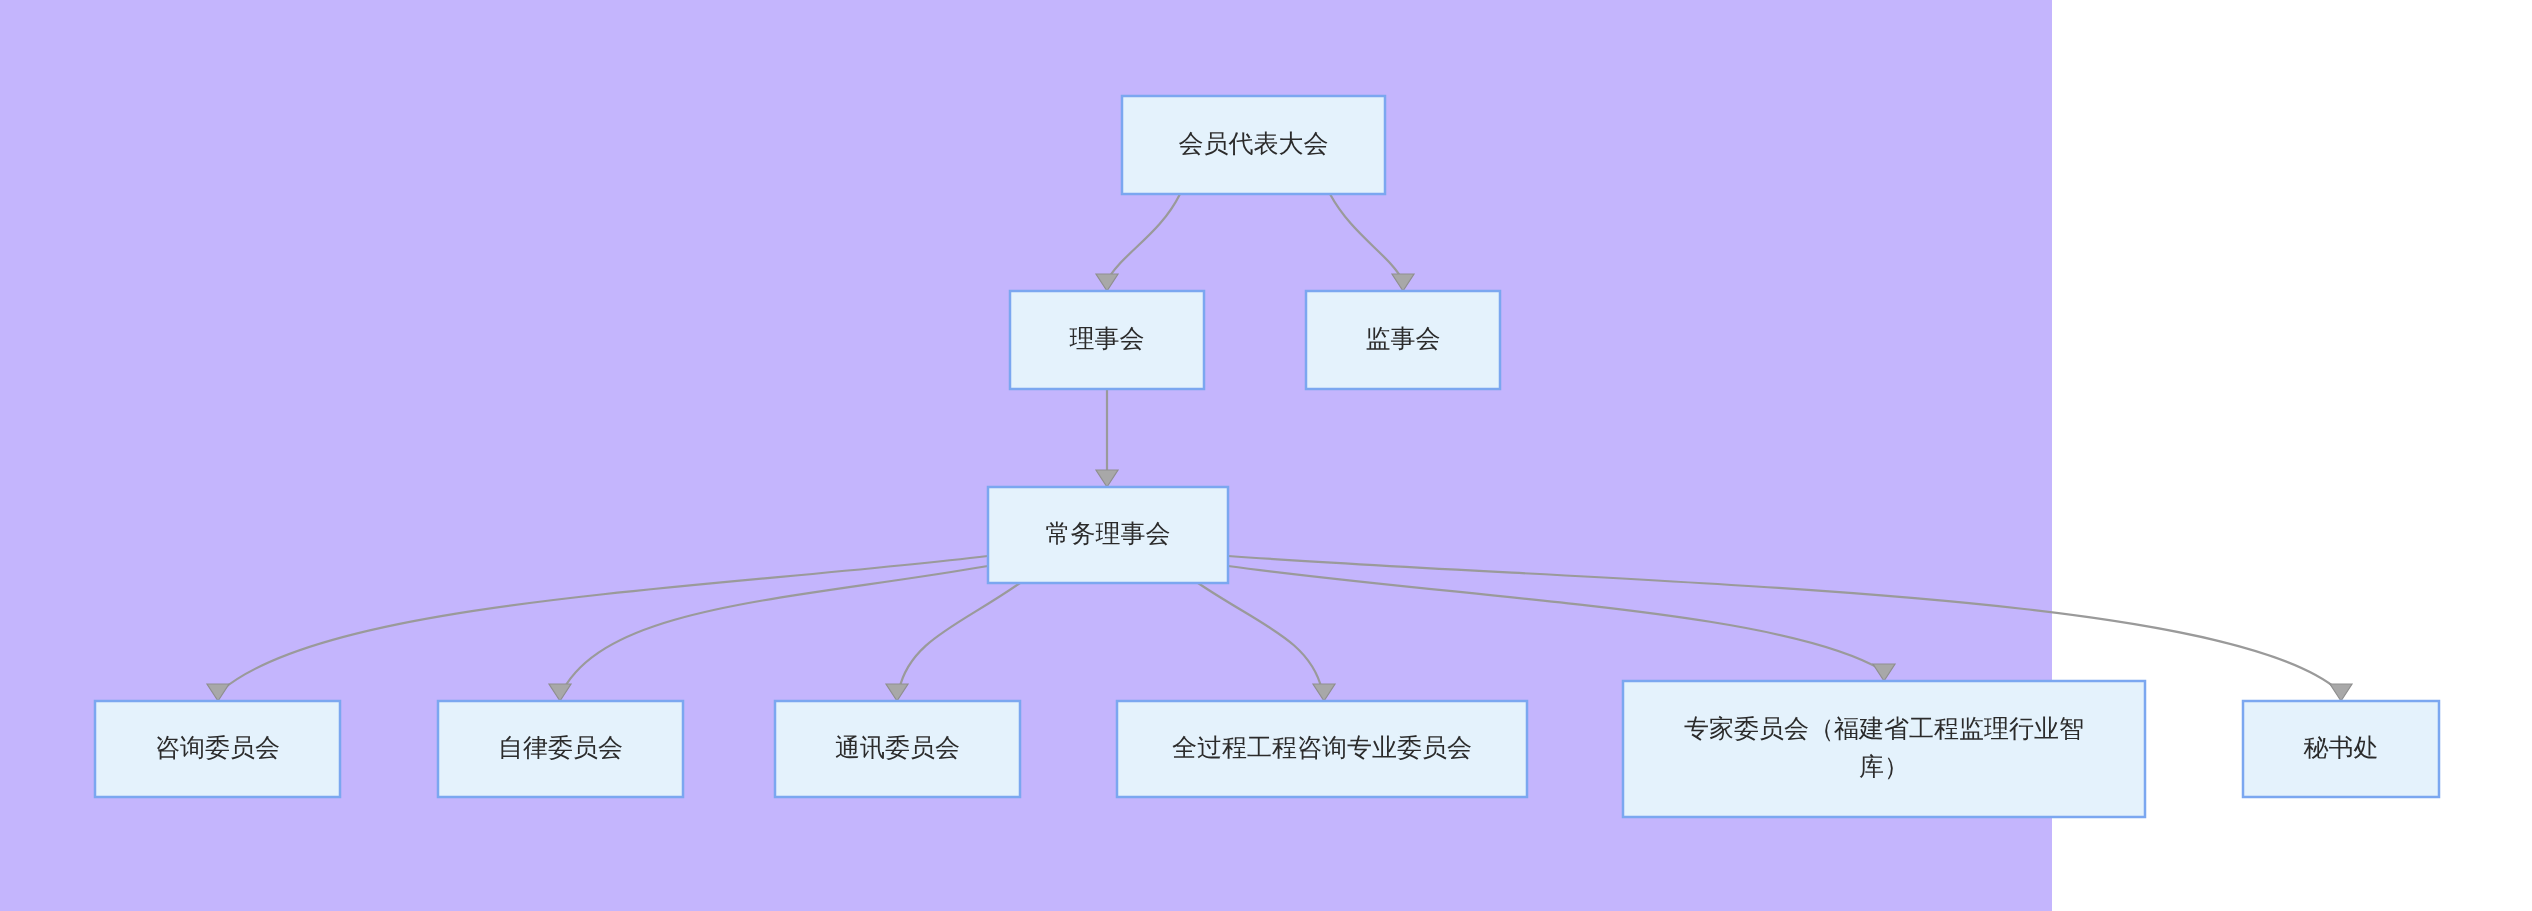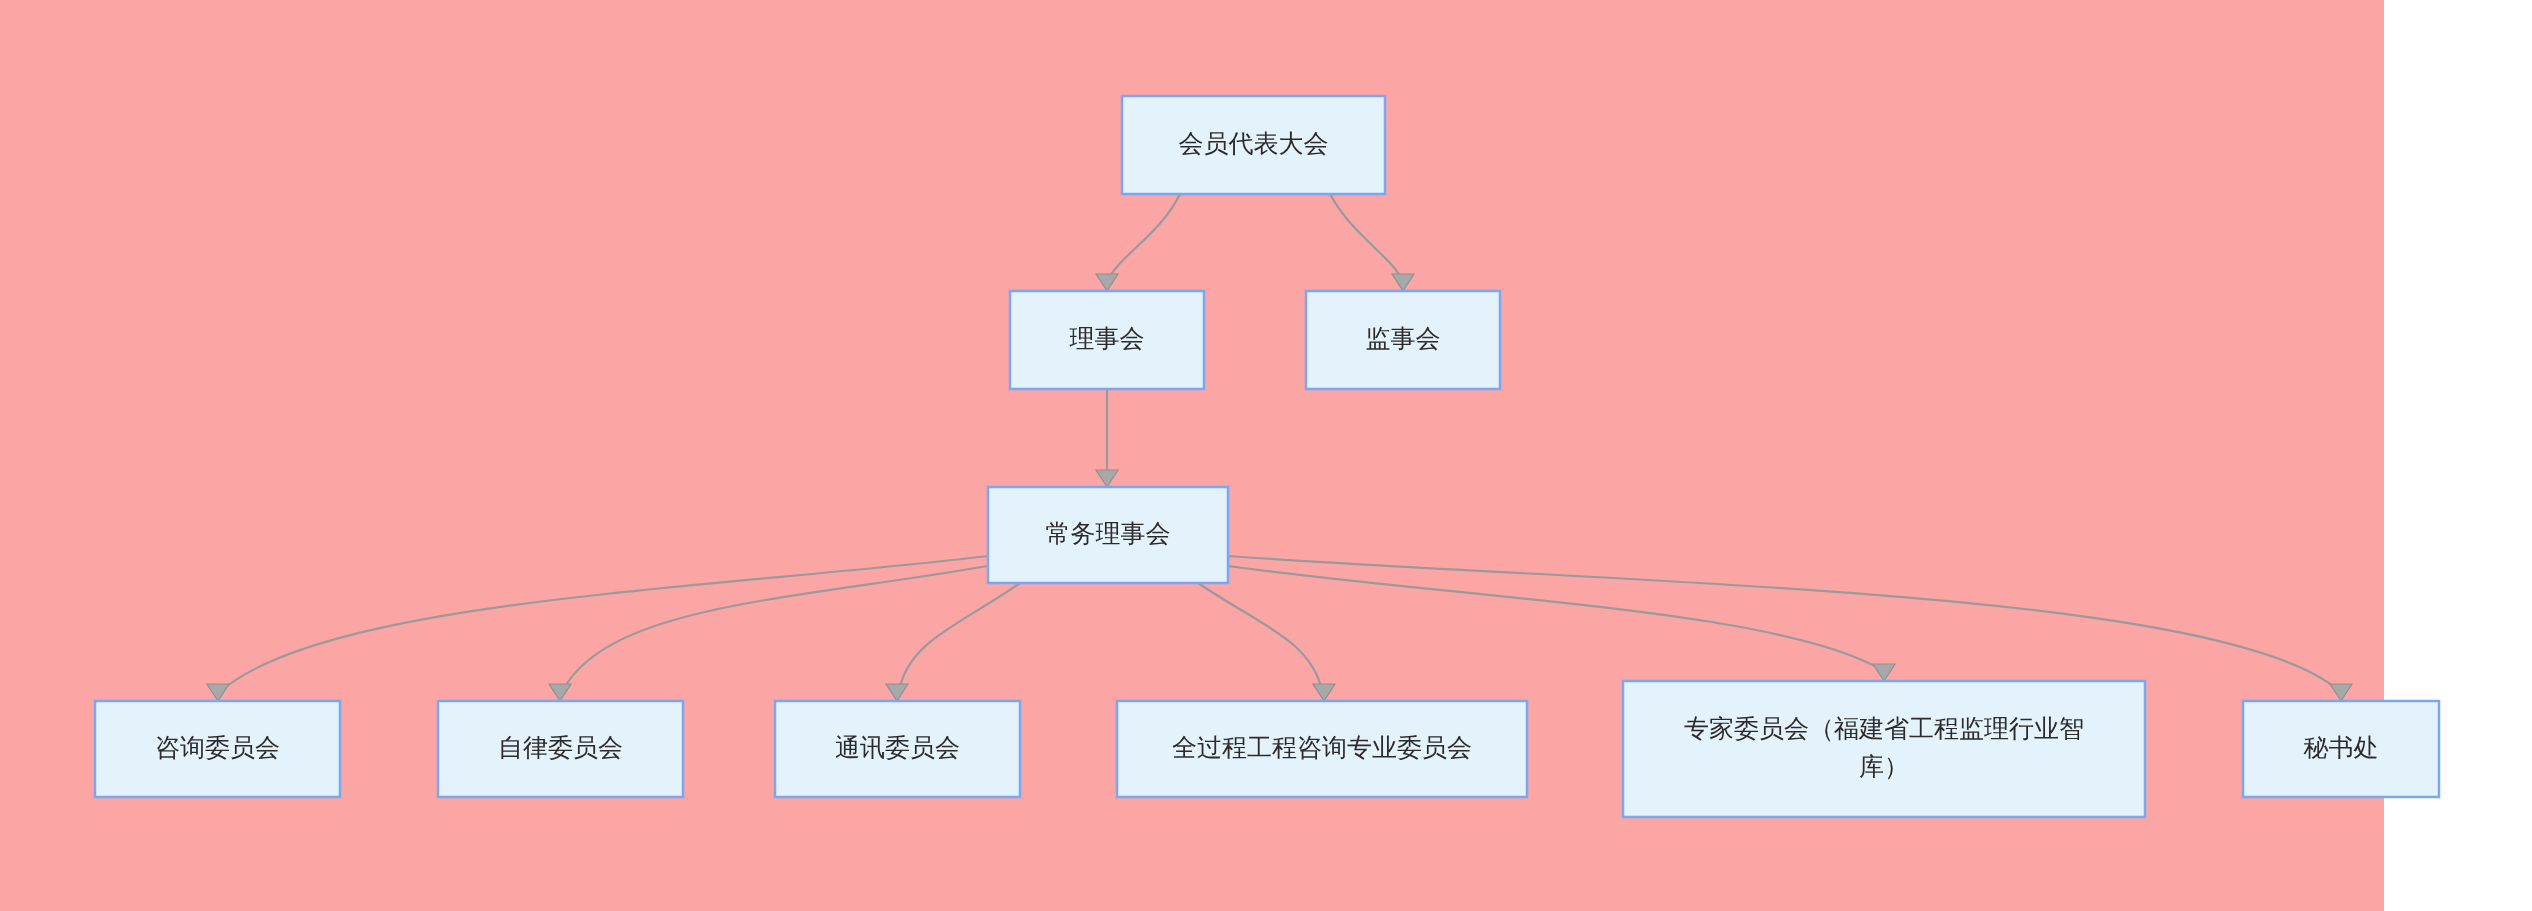--- a/index.html
+++ b/index.html
@@ -8,23 +8,23 @@
     background: #ffffff;
   }
   body {
     width: 2532px;
     height: 911px;
     font-family: "Liberation Sans", "DejaVu Sans", sans-serif;
     overflow: hidden;
   }
   #org-chart-root {
     position: relative;
-    width: 2384px;
+    width: 2052px;
     height: 911px;
-    background: #fca5a5;
+    background: #c4b5fd;
   }
   svg#chart-svg {
     position: absolute;
     top: 0;
     left: 0;
     width: 2532px;
     height: 911px;
     display: block;
   }
   .node-rect {

